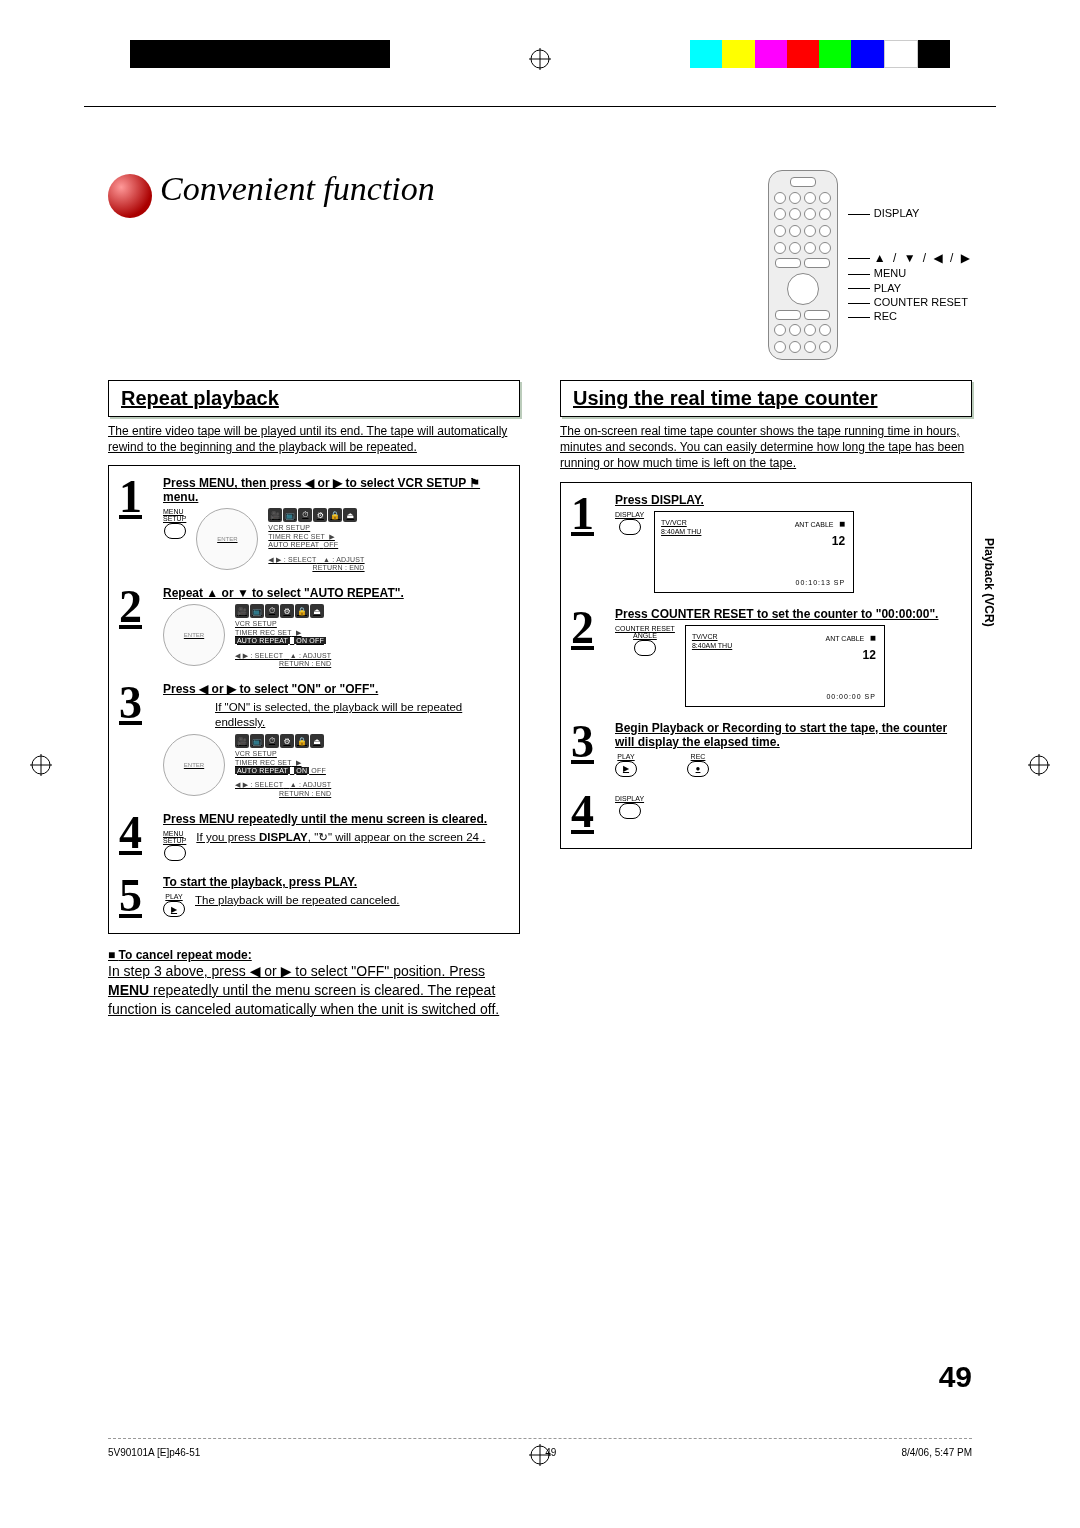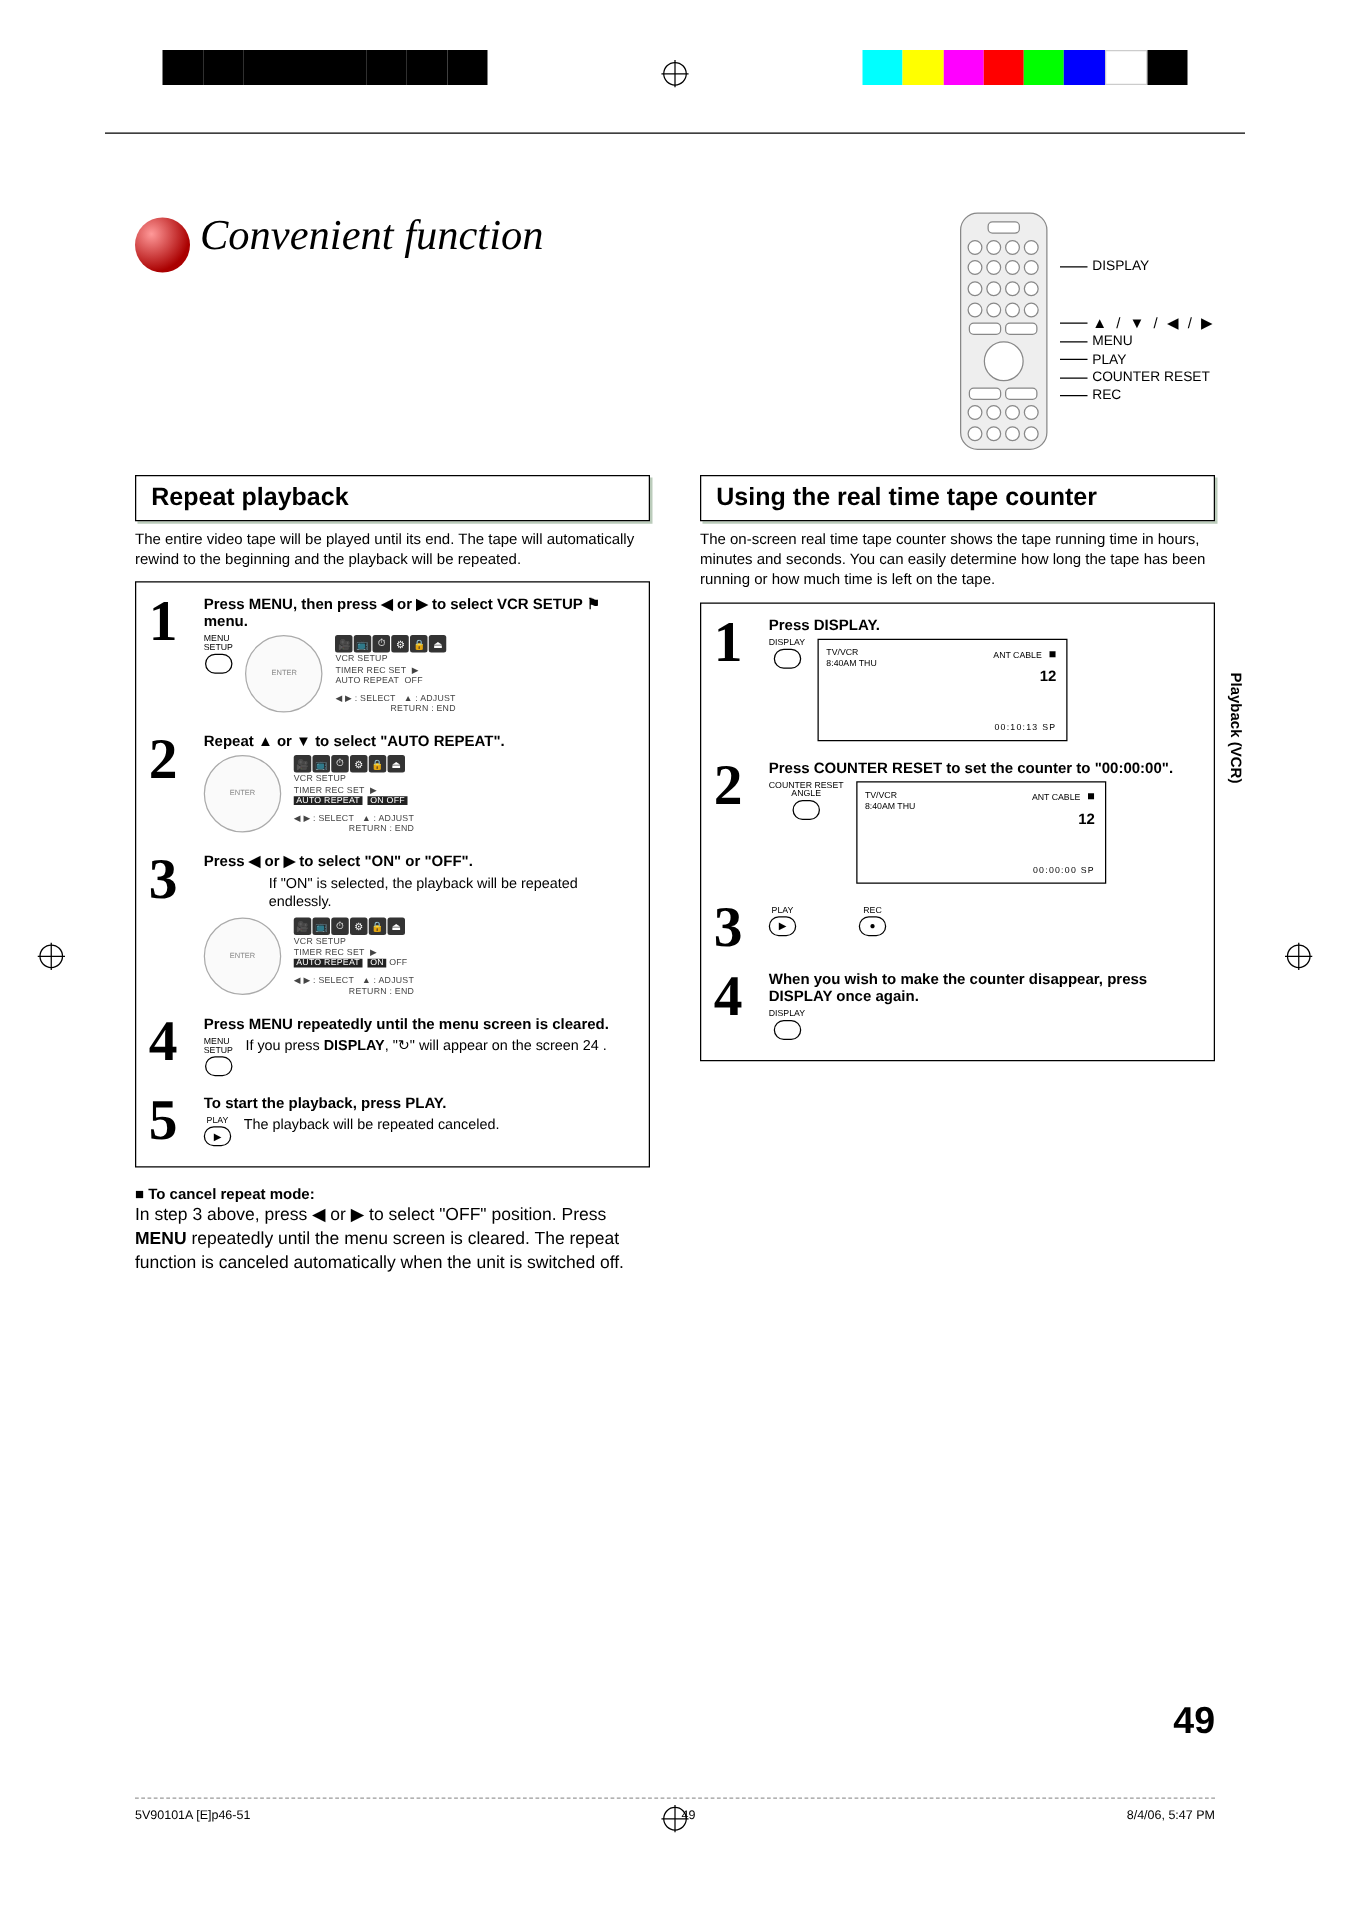--- a/index.html
+++ b/index.html
@@ -120,20 +120,21 @@
     border-top:1px solid #000;
     vertical-align:middle;
     margin-right:4px;
   }
   .arrow-cluster { font-size:12px; letter-spacing:2px;}
 
   
   .main-cols {
     display:flex;
     gap:40px;
+    text-decoration:underline;
   }
   .col { flex:1; }
 
   .section-heading {
     border:1px solid #000;
     padding:6px 12px;
     font-size:20px;
     font-weight:bold;
     margin-bottom:6px;
     box-shadow: 2px 2px 0 #bcb;
@@ -576,38 +577,38 @@
                   <div class="corner-tr2">12</div>
                   <div class="bottom-right">00:00:00  SP</div>
                 </div>
               </div>
             </div>
           </div>
 
           <div class="step">
             <div class="num">3</div>
             <div class="body">
+              <div class="title">Begin Playback or Recording to start the tape, the counter will display the elapsed time.</div>
               <div class="mini-diagram">
                 <span class="btn-graphic">
                   <span class="cap">PLAY</span>
                   <span class="circ">▶</span>
                 </span>
                 <span style="width:30px;"></span>
                 <span class="btn-graphic">
                   <span class="cap">REC</span>
                   <span class="circ">●</span>
                 </span>
               </div>
             </div>
           </div>
 
           <div class="step" style="margin-bottom:0">
             <div class="num">4</div>
             <div class="body">
-              <div class="title">When you wish to make the counter disappear, press DISPLAY once again.</div>
               <div class="mini-diagram">
                 <span class="btn-graphic">
                   <span class="cap">DISPLAY</span>
                   <span class="circ"></span>
                 </span>
               </div>
             </div>
           </div>
 
         </div>

